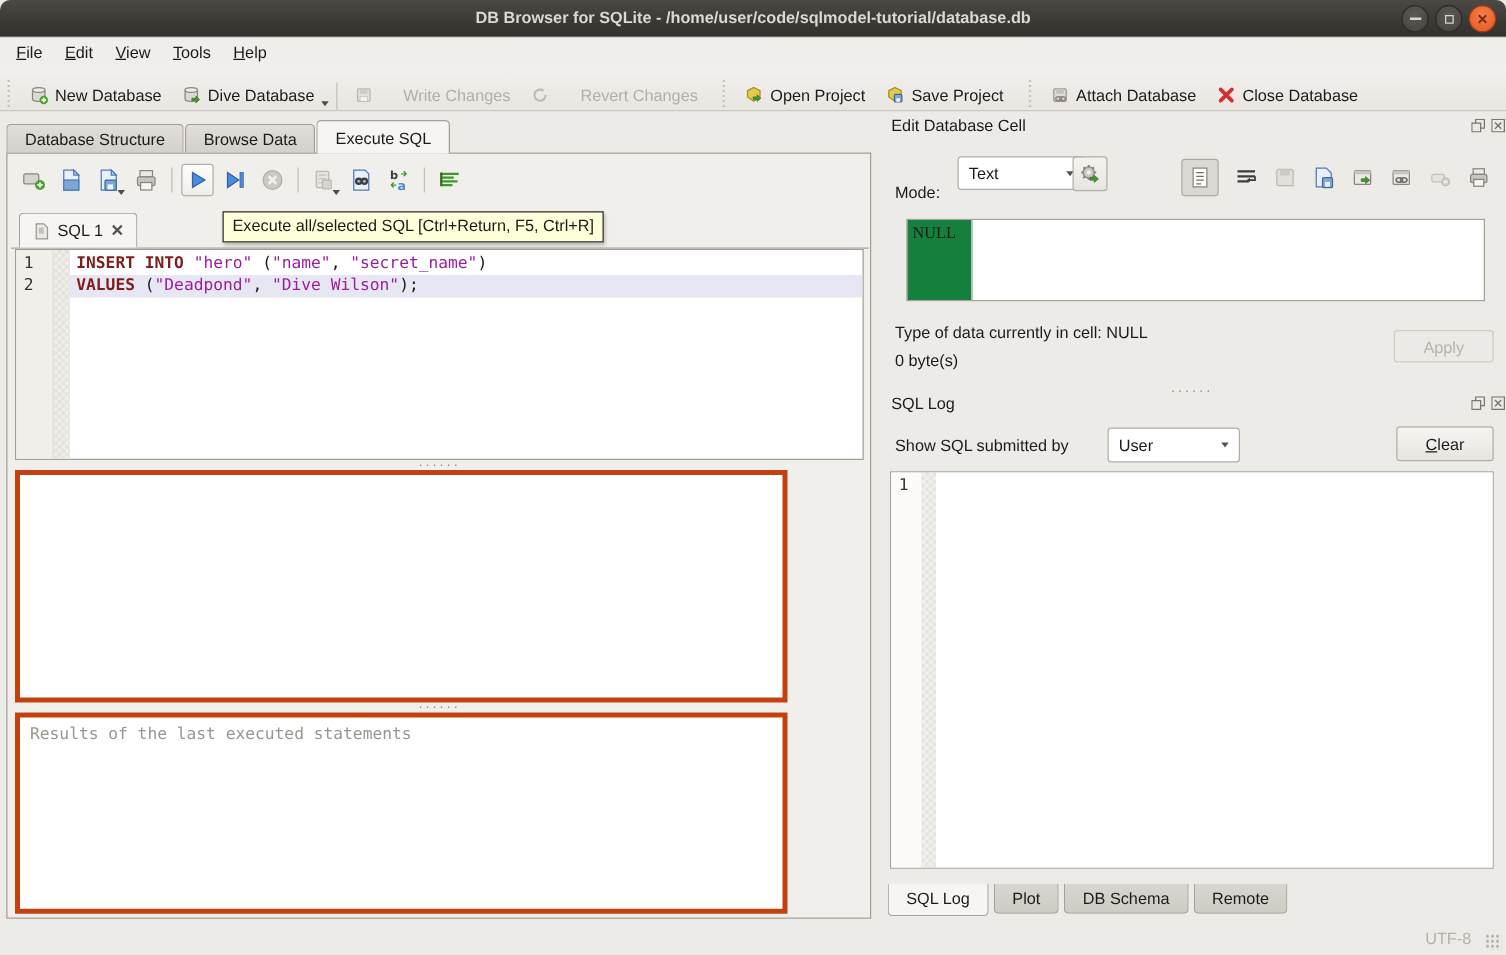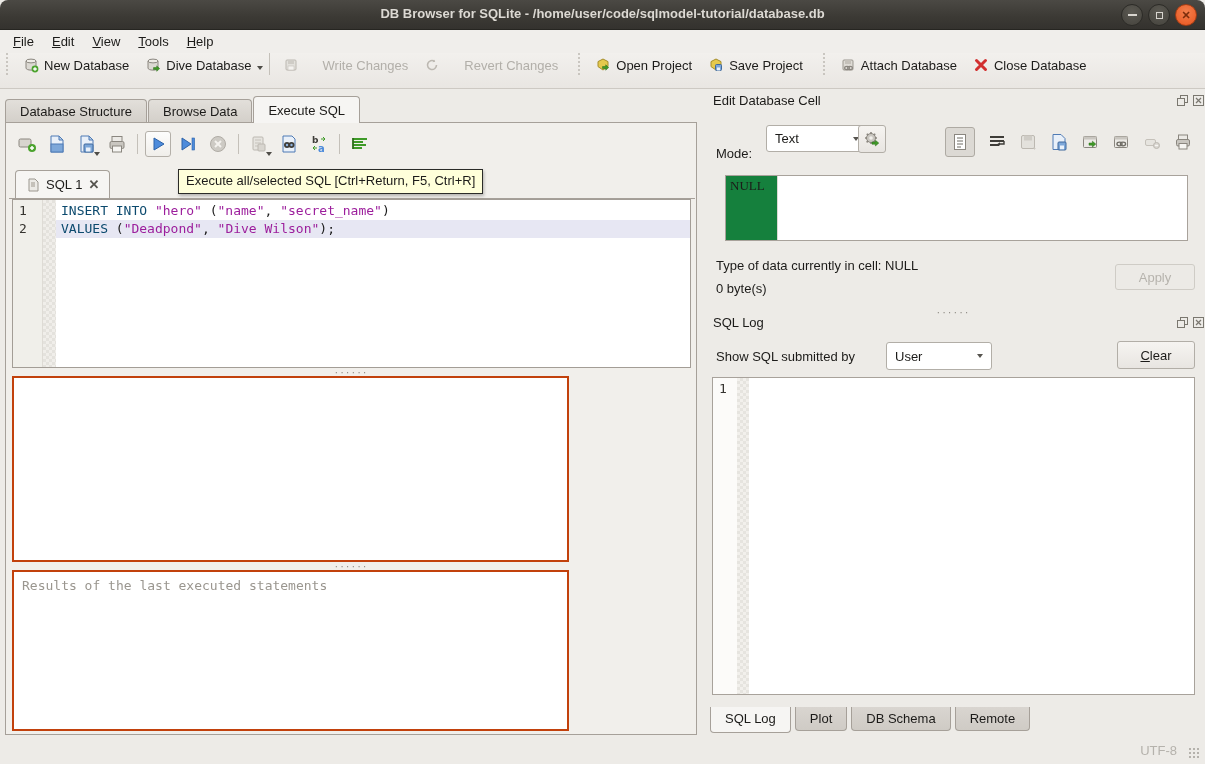--- a/index.html
+++ b/index.html
@@ -19,21 +19,21 @@
   .winbtn.close .glyph { color:#7c2d0c; font-weight:bold; }
   .winbtn .sq { width:7px; height:7px; border:1.5px solid #d8d5cf; }
   .winbtn .dash { width:9px; height:2px; background:#d8d5cf; }
 
   
   .menubar { position:absolute; left:0; top:30px; width:1205px; height:23px; background:#f0eeeb; display:flex; align-items:center; padding-left:4px; }
   .menu-item { padding:2px 9px; cursor:default; }
   .menu-item::first-letter { text-decoration:underline; }
 
   
-  .toolbar { position:absolute; left:0; top:53px; width:1205px; height:36px; background:linear-gradient(#f2f0ed,#e9e6e2); border-bottom:1px solid #cdc9c3; display:flex; align-items:flex-start; }
+  .toolbar { position:absolute; left:0; top:53px; width:1205px; height:36px; background:linear-gradient(#f2f0ed,#e9e6e2); border-bottom:1px solid #cdc9c3; display:flex; align-items:flex-end; }
   .tb-handle { width:7px; height:24px; margin:0 4px; background:repeating-linear-gradient(#b9b5ae 0 2px, transparent 2px 4px); background-size:2px 100%; background-repeat:repeat-y; background-position:2px 0; opacity:.7; }
   .tb-btn { display:flex; align-items:center; gap:5px; padding:4px 8px; border-radius:3px; white-space:nowrap; }
   .tb-btn.disabled { color:#b2afa9;gap:24px; }
   .tb-sep { width:1px; height:22px; background:#c4c0b9; margin:0 5px; }
   .tb-dd { width:8px; height:20px; display:flex; align-items:flex-end; justify-content:center; padding-bottom:3px; margin-left:-4px; }
   .chev { width:0; height:0; border-left:3.5px solid transparent; border-right:3.5px solid transparent; border-top:4px solid #4e4c47; }
   .icon16 { width:16px; height:16px; flex:0 0 auto; }
 
   
   .main-tabs { position:absolute; left:5px; top:96px; display:flex; align-items:flex-end; height:27px; }
@@ -57,28 +57,28 @@
   
   .editor { position:absolute; left:6px; top:76px; width:679px; height:169px; background:#fff; border:1px solid #a39d96; display:flex; overflow:hidden; }
   .gutter { width:30px; background:#f0efea; border-right:1px solid #dedbd5; font-family:"DejaVu Sans Mono",monospace; color:#35332f; padding:2px 0; }
   .gutter div { height:18px; line-height:18px; padding-left:6px; }
   .foldm { width:13px; background-color:#f0eeea;
     background-image:linear-gradient(45deg,#e4e2dd 25%,transparent 25%,transparent 75%,#e4e2dd 75%),linear-gradient(45deg,#e4e2dd 25%,transparent 25%,transparent 75%,#e4e2dd 75%);
     background-size:6px 6px; background-position:0 0,3px 3px; }
   .code-area { flex:1; padding:2px 0; font-family:"DejaVu Sans Mono",monospace; font-size:13px; }
   .code-line { height:18px; line-height:18px; padding-left:5px; white-space:pre; }
   .code-line.hl { background:#e7e7f3; }
-  .tok-kw { color:#0c4a6e; font-weight:normal; }
+  .tok-kw { color:#7f1d1d; font-weight:bold; }
   .tok-str { color:#9c1e9c; }
   .tok-pl { color:#1a1a1a; }
 
   .splitter { position:absolute; left:6px; width:679px; height:7px; display:flex; align-items:center; justify-content:center; }
   .split-dots { color:#8f8b84; font-size:11px; letter-spacing:2px; line-height:5px; }
 
-  .panel-white { position:absolute; left:6px; width:557px; background:#fff; border:2px solid #c2410c; }
+  .panel-white { position:absolute; left:6px; width:618px; background:#fff; border:4px solid #c2410c; }
   .results-placeholder { font-family:"DejaVu Sans Mono",monospace; color:#9a968f; padding:6px 8px; }
 
   
   .tooltip { position:absolute; left:178px; top:169px; height:25px; background:#ffffda; border:1px solid #2b2b28; padding:3px 7px; z-index:20; white-space:nowrap; box-shadow:1px 2px 3px rgba(0,0,0,.25); }
 
   
   .dock-title { position:absolute; font-size:13px; color:#1c1b19; }
   .dock-btns { position:absolute; display:flex; gap:4px; }
   .dockbtn { width:12px; height:12px; display:flex; align-items:center; justify-content:center; }
 

